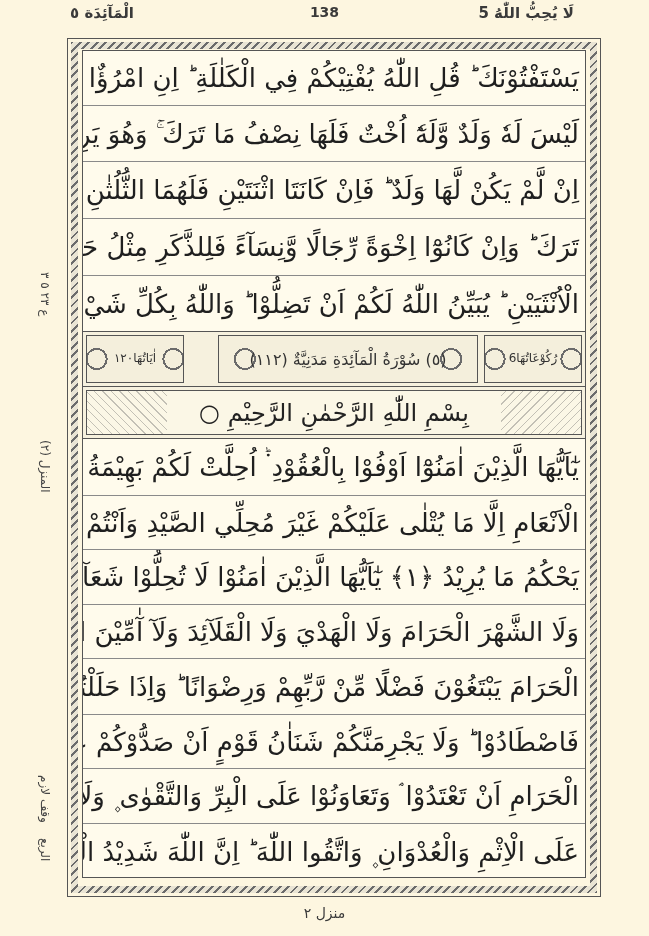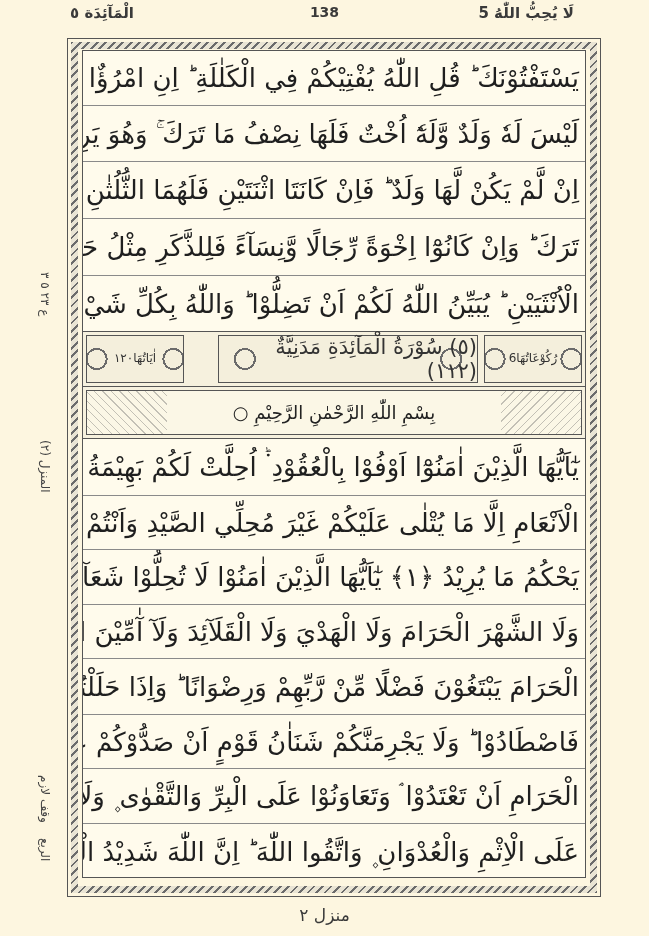--- a/index.html
+++ b/index.html
@@ -57,44 +57,44 @@
   .orn {
     border:1.5px solid #555; margin:3px; box-sizing:border-box;
     background:
       radial-gradient(circle at 10% 50%, transparent 9px, #6b6b6b 9px 11px, transparent 11px),
       radial-gradient(circle at 90% 50%, transparent 9px, #6b6b6b 9px 11px, transparent 11px),
       #f4efdc;
     display:flex; flex-direction:row; align-items:center; justify-content:center;
     direction:rtl; color:#333;
   }
   .orn-side { width:98px; font-size:12px; line-height:1.3; }
-  .orn-mid { flex:1; font-size:21px;margin-left:31px; }
+  .orn-mid { flex:1; font-size:16px;margin-left:31px; }
 
   .bism {
     position:absolute; left:0; right:0;
     border-bottom:1.5px solid #555;
     box-sizing:border-box;
     display:flex; align-items:center; justify-content:center;
     background:
       linear-gradient(90deg, rgba(0,0,0,0) 0, rgba(0,0,0,0) 100%),
       #f6f1de;
   }
   .bism-box {
     position:absolute; left:3px; right:3px; top:3px; bottom:3px;
     border:1.5px solid #555; box-sizing:border-box;
     background:
       repeating-linear-gradient(45deg, transparent 0 5px, rgba(90,90,90,.35) 5px 6px) left/80px 100% no-repeat,
       repeating-linear-gradient(-45deg, transparent 0 5px, rgba(90,90,90,.35) 5px 6px) right/80px 100% no-repeat,
       #fbf7e6;
   }
-  .bism-text { position:relative; direction:rtl; font-size:18px; color:#222; }
+  .bism-text { position:relative; direction:rtl; font-size:24px; color:#222; }
 
   .side { position:absolute; left:38px; font-size:12px; color:#444; writing-mode:vertical-rl; direction:rtl; white-space:nowrap; }
 
-  .footer { position:absolute; top:905px; left:0; right:0; text-align:center; direction:rtl; font-size:17px; color:#3a3a3a; }
+  .footer { position:absolute; top:905px; left:0; right:0; text-align:center; direction:rtl; font-size:14px; color:#3a3a3a; }
 </style>
 </head>
 <body>
 
 <div class="hdr hdr-right">لَا يُحِبُّ اللّٰهُ 5</div>
 <div class="hdr hdr-center">138</div>
 <div class="hdr hdr-left">الْمَآئِدَة ٥</div>
 
 <div class="side" style="top:272px;">ع ٢٣ ٥ ٣</div>
 <div class="side" style="top:440px;">المنزل (٢)</div>

